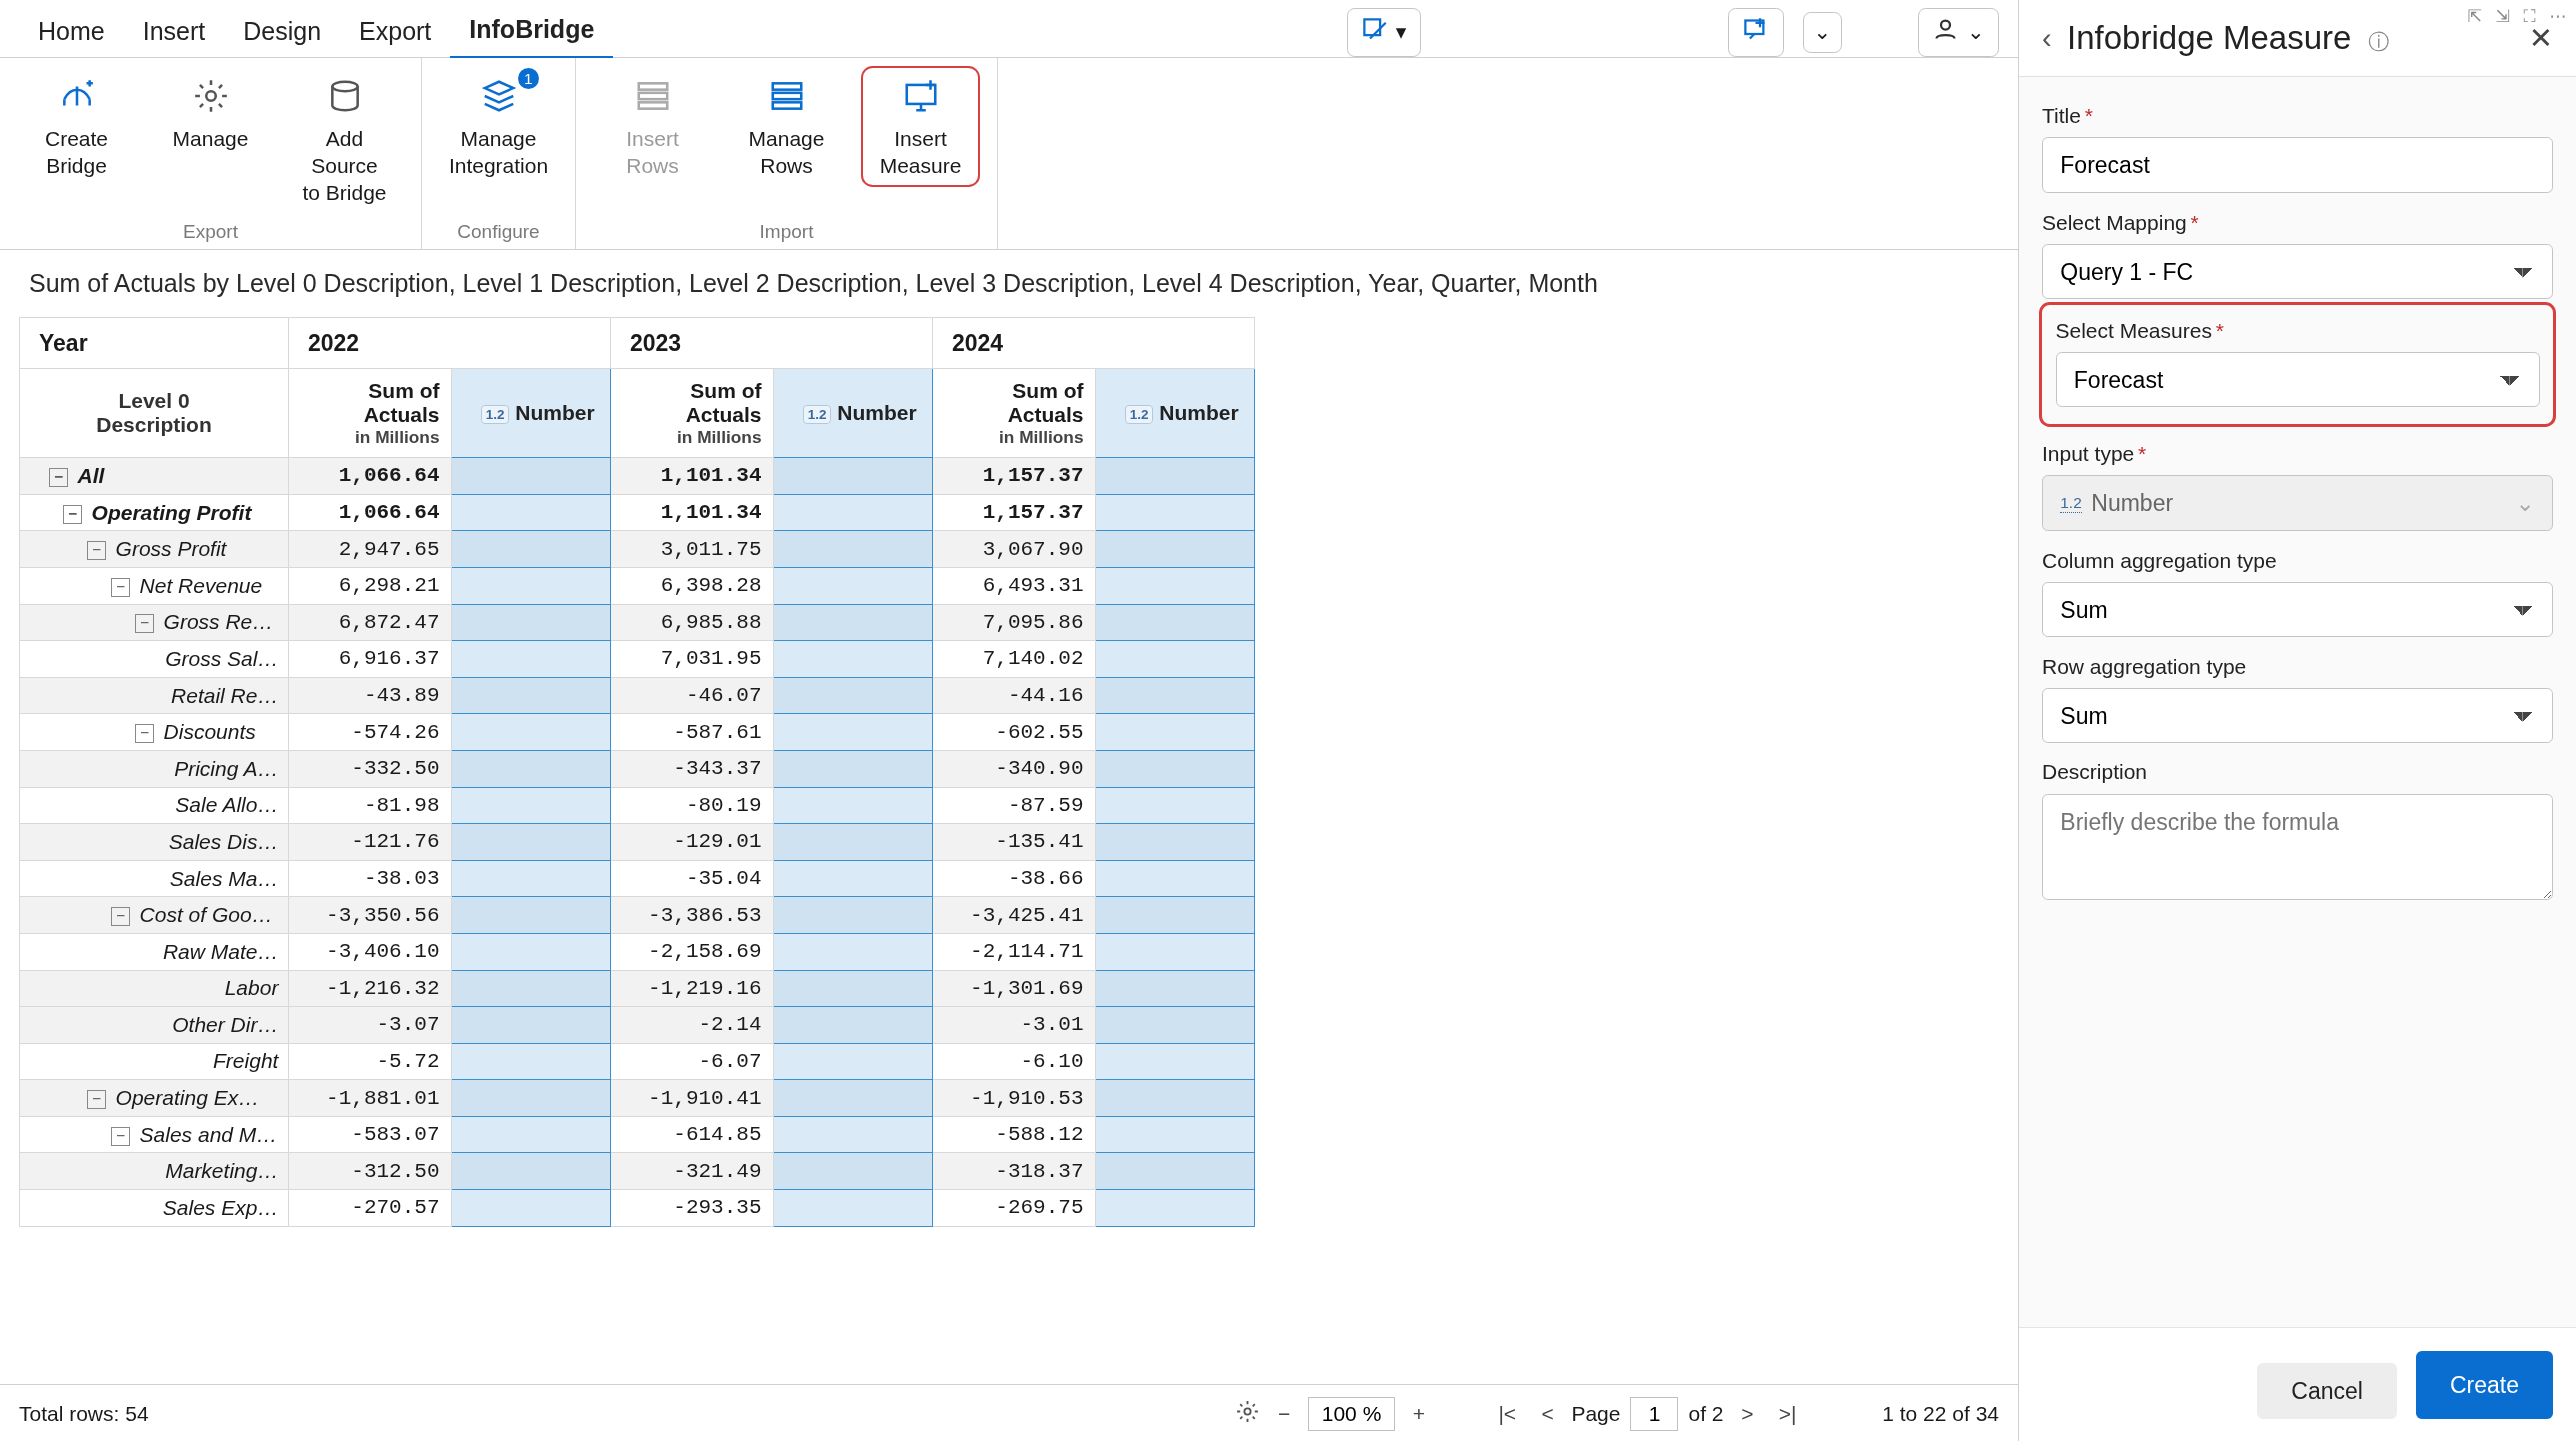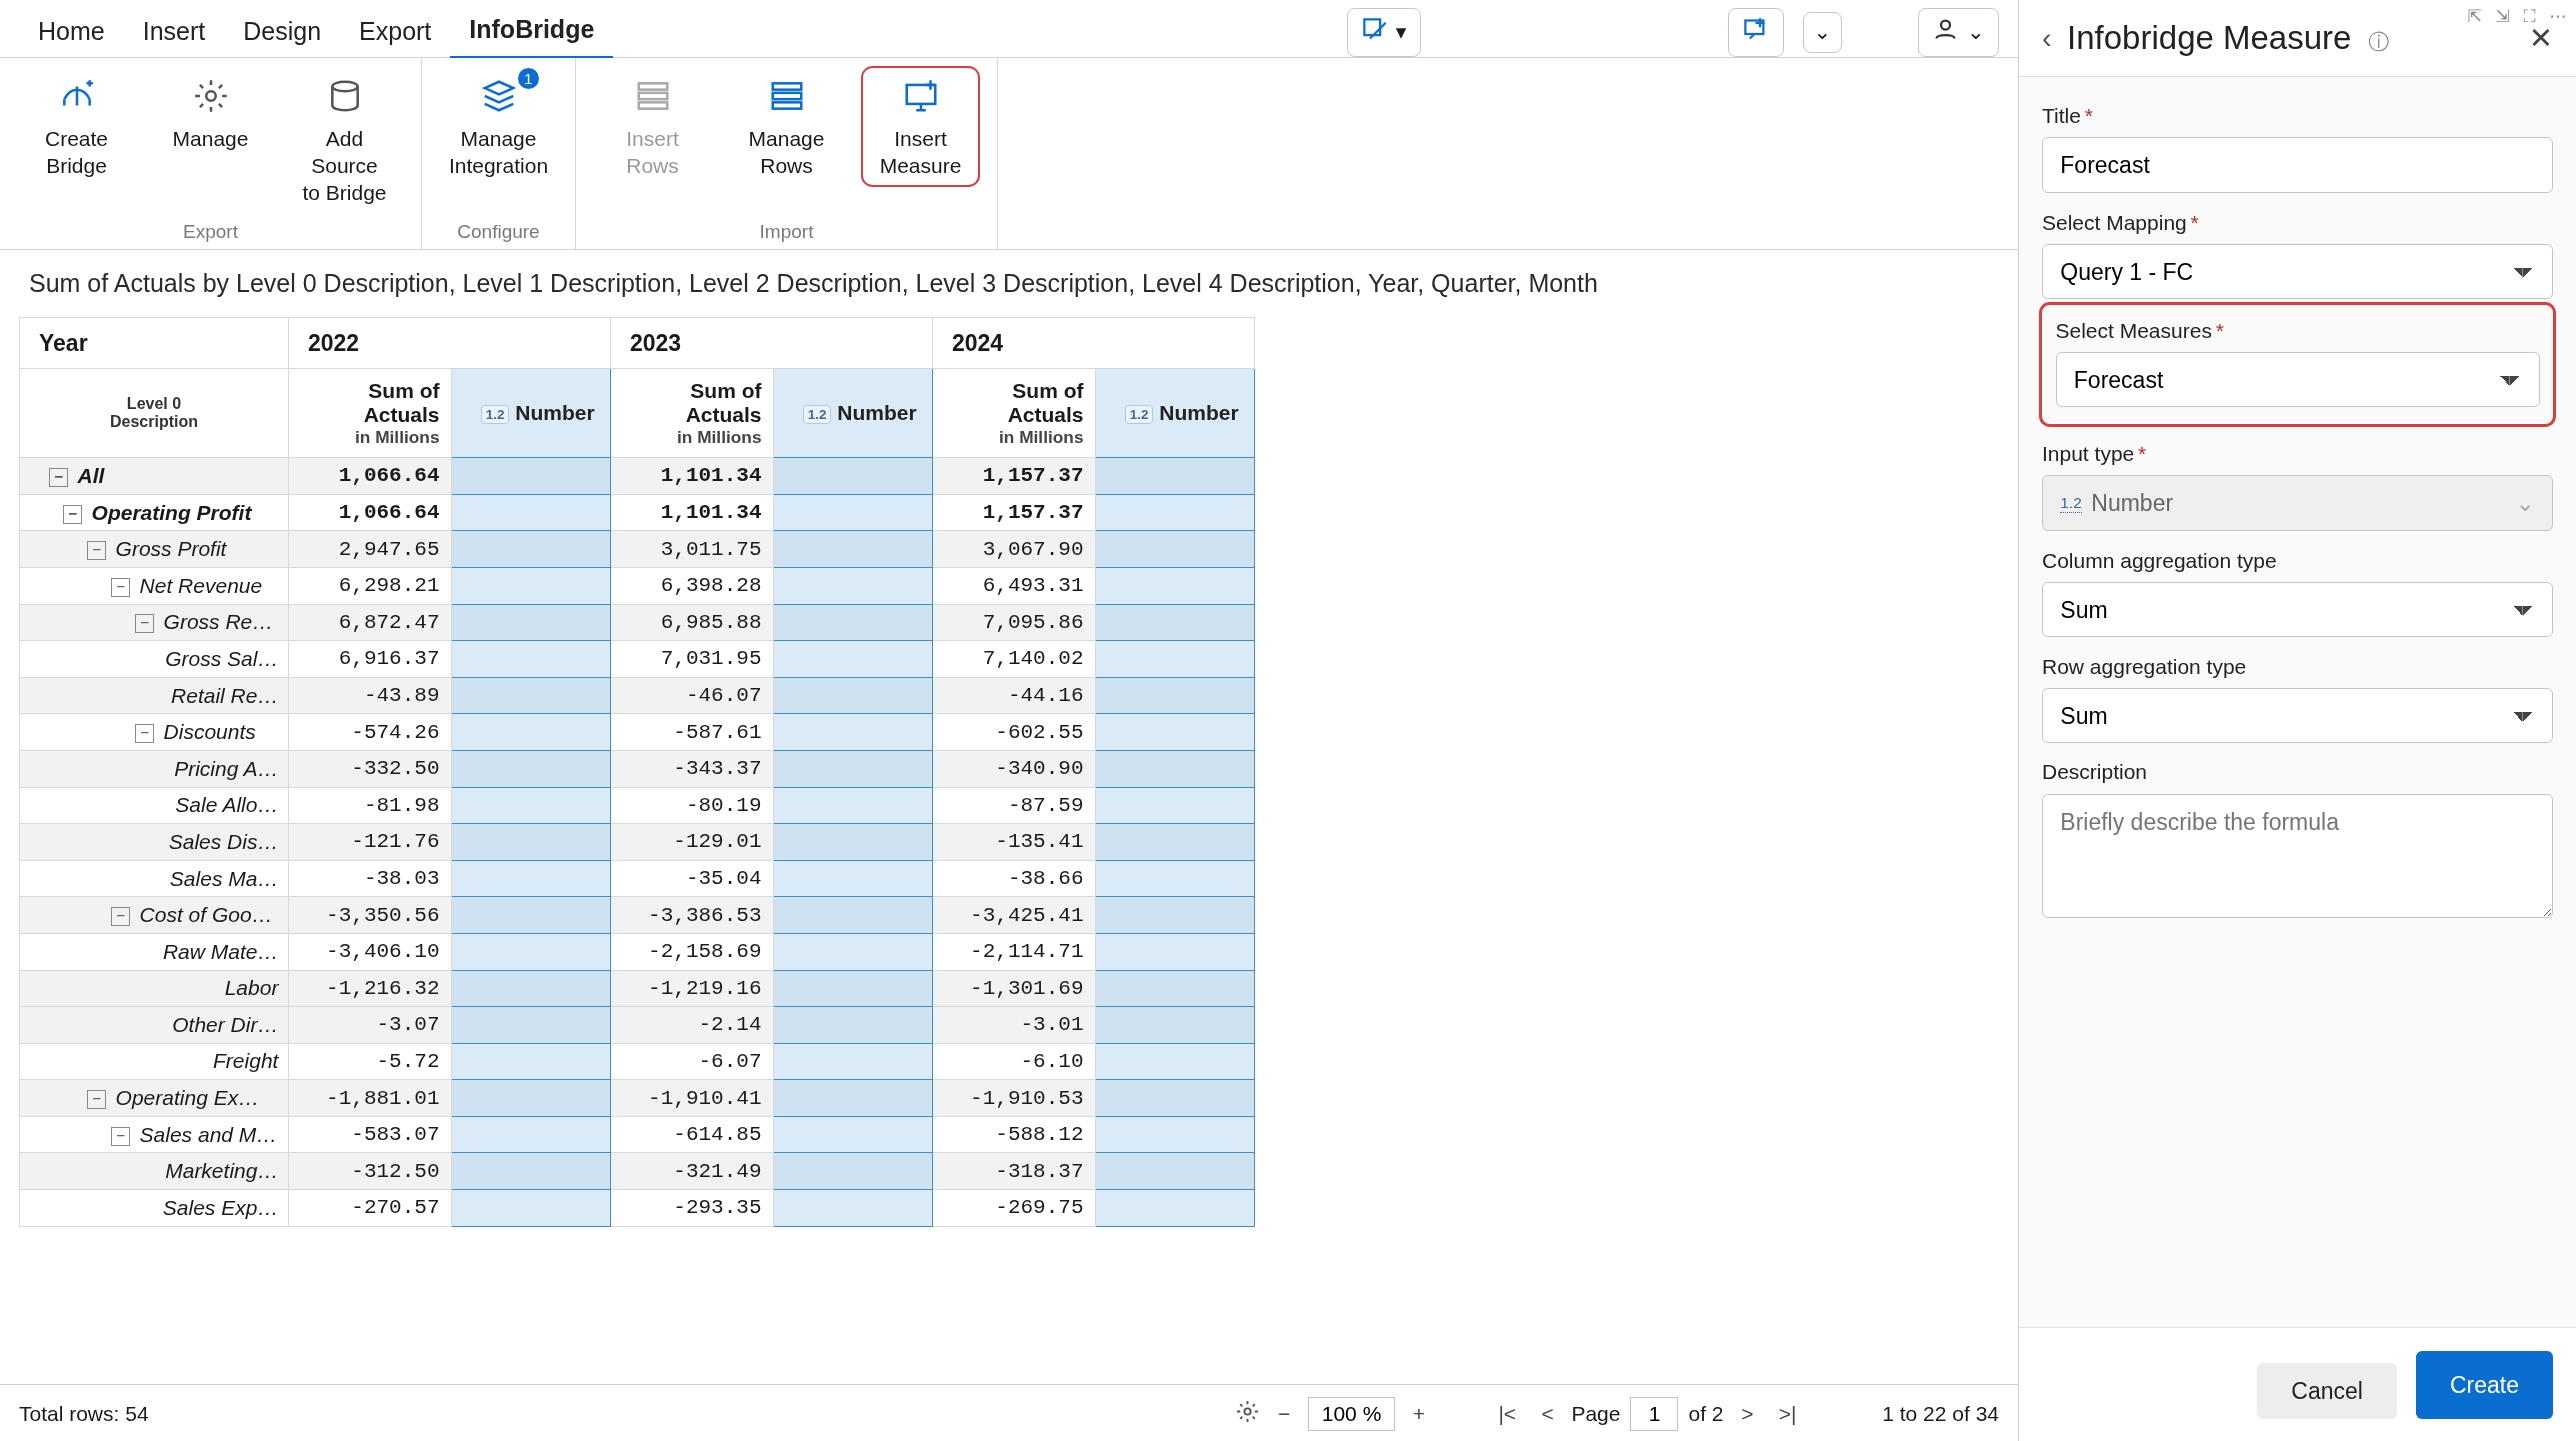--- a/index.html
+++ b/index.html
@@ -34,21 +34,21 @@
   table { border-collapse:collapse; }
   th, td { border:1px solid #d8d8d8; padding:0; }
   .yearcell { font-weight:600; font-size:23px; padding:11.5px 19px; text-align:left; background:#fff;}
   .yhead { background:#fff; }
   .colhead-cell { padding:9.6px 11.5px; vertical-align:middle; }
   .colhead-sum { text-align:right; font-size:21px; }
   .colhead-sub { font-size:17.3px; color:#444; display:block; text-align:right; }
   .numcol { background:#dbeaf7; border:1.9px solid #3a8fd1 !important; }
   .numhead { text-align:right; padding:9.6px 15.4px; color:#222; }
   .numtype { border:1px solid #b0c9df; border-radius:3.8px; font-size:13.5px; padding:1px 3.8px; color:#3a6a9a; background:#ecf3fa; margin-left:5.8px; vertical-align:middle;}
-  .rowlabel-head { background:#fff; padding:11.5px 19px; font-size:16px; color:#333; }
+  .rowlabel-head { background:#fff; padding:11.5px 19px; font-size:21px; color:#333; }
   .rowcell { white-space:nowrap; overflow:hidden; text-overflow:ellipsis; max-width:231px; padding:5.8px 9.6px 5.8px 5.8px; font-size:21px;font-style:italic;}
   .indent0 { padding-left:29px; font-weight:700;}
   .indent1 { padding-left:43px; font-weight:700;}
   .indent2 { padding-left:67px; }
   .indent3 { padding-left:91px; }
   .indent4 { padding-left:115px; }
   .indent5 { padding-left:135px;text-align:right; }
   .toggle { display:inline-block; width:19px; height:19px; border:1px solid #888; text-align:center; line-height:15.4px; font-size:15.4px; margin-right:9.6px; vertical-align:middle; color:#555;}
   .valcell { text-align:right; font-family:"Consolas","Courier New",monospace; padding:5.8px 11.5px; font-size:21px;}
   tr.even td.body { background:#f2f2f2; }
@@ -70,21 +70,21 @@
   .side-close { font-size:29px; color:#444; cursor:pointer; }
   .side-body { flex:1; overflow:auto; padding:9.6px 23px; background:#fafafa;}
   .field-label { font-size:21px; color:#222; margin:17.3px 0 9.6px 0; }
   .req { color:#c12a2a; margin-left:3.8px; }
   .field-input, .field-select, .field-area {
     width:100%; border:1px solid #c4c4c4; border-radius:5.8px; background:#fff; font-size:23px; padding:13.5px 17.3px;
   }
   .field-select { appearance:none; background-image:linear-gradient(45deg,transparent 50%,#444 50%),linear-gradient(135deg,#444 50%,transparent 50%); background-position:calc(100% - 29px) 23px,calc(100% - 19px) 23px; background-size:9.6px 9.6px,9.6px 9.6px; background-repeat:no-repeat;}
   .measure-box { outline:3.8px solid #d84040; border-radius:7.7px; padding:9.6px 13.5px 17.3px 13.5px; margin-top:5.8px;}
   .disabled-select { background:#efefef; color:#666; }
-  .field-area { height:124px; resize:both; }
+  .field-area { height:106px; resize:both; }
   .side-footer { display:flex; justify-content:flex-end; gap:19px; padding:23px; border-top:1px solid #e4e4e4;}
   .btn { padding:13.5px 33px; font-size:23px; border-radius:5.8px; cursor:pointer; border:1px solid transparent;}
   .btn-secondary { background:#ededed; color:#222;margin-top:12px;}
   .btn-primary { background:#0a6ed1; color:#fff;}
 
   .topright-min { position:absolute; top:5.8px; right:9.6px; display:flex; gap:13.5px; color:#888; font-size:17.3px;}
 </style>
 </head>
 <body>
 

